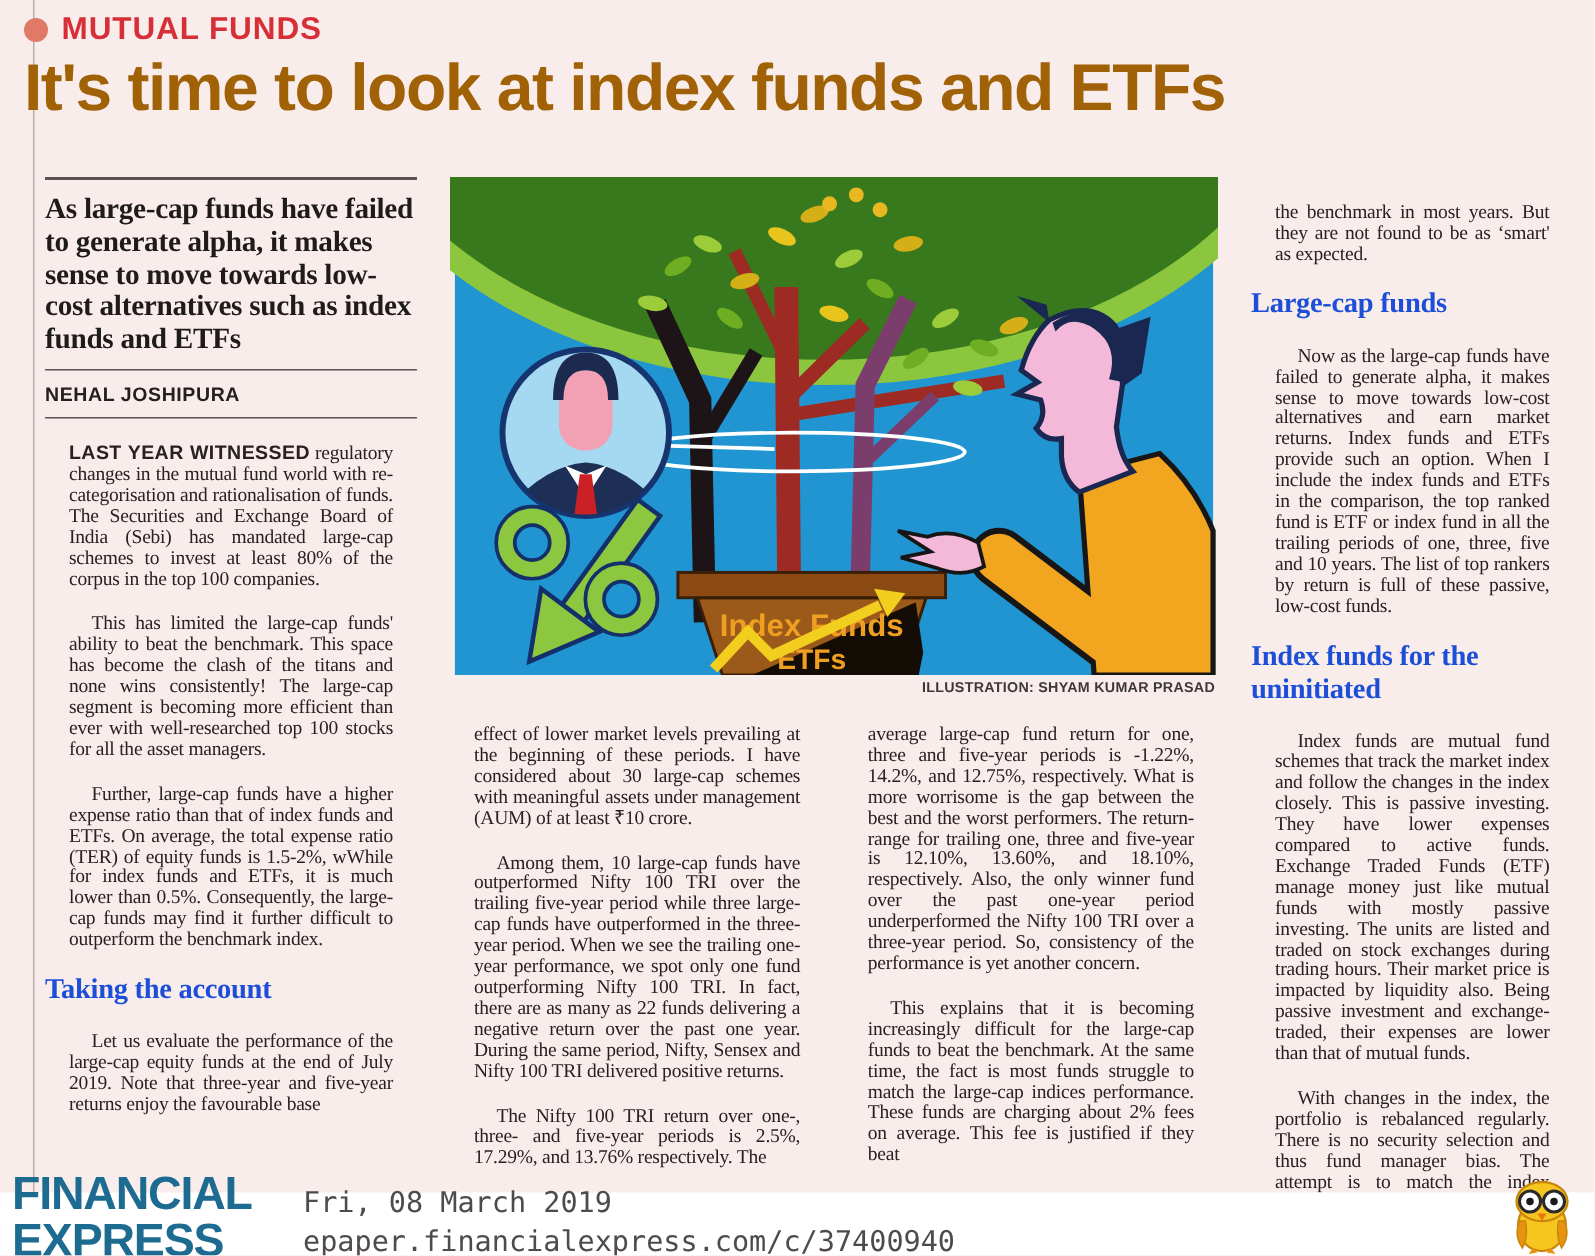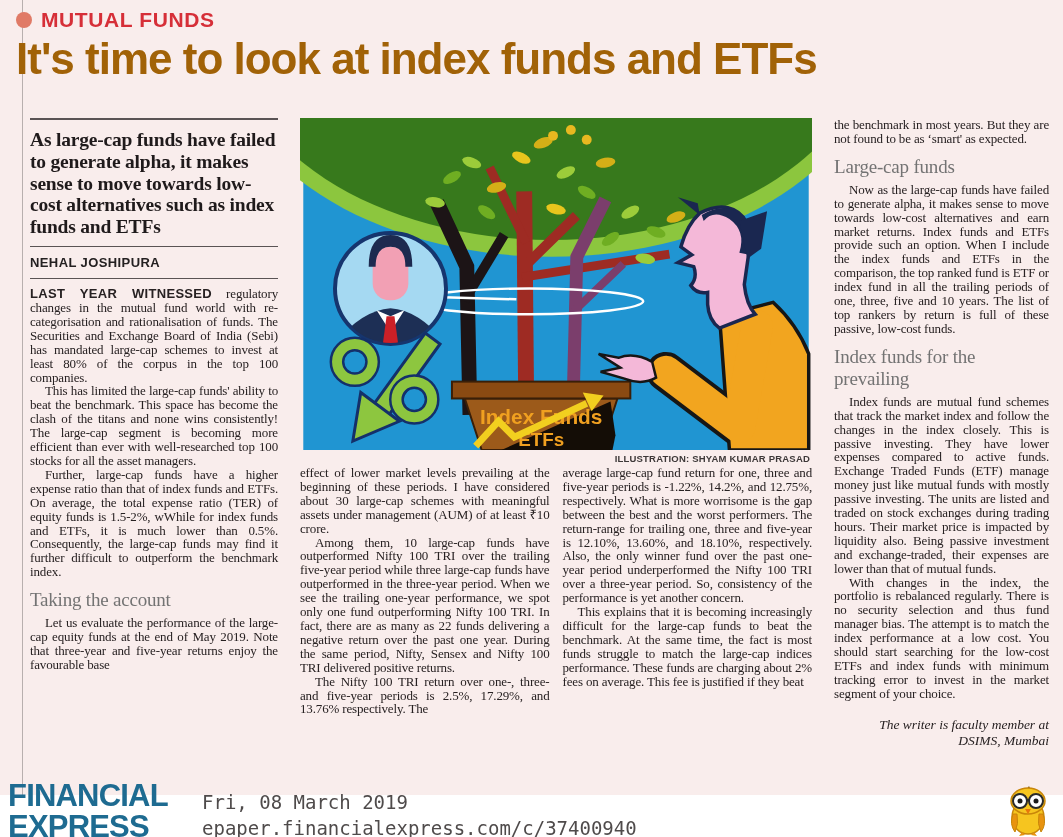--- a/index.html
+++ b/index.html
@@ -18,24 +18,24 @@
   .content{position:absolute;left:30px;right:14px;top:118px;bottom:46px;display:flex;gap:22px;justify-content:flex-end;}
   .col1{width:248px;flex:none;}
   .mid{width:512px;flex:none;}
   .col4{flex:1;min-width:0;}
 
   .rule{border:none;border-top:2px solid #5a5354;margin:0 0 9px 0;}
   .rule.thin{border-top-width:1px;margin:8px 0;}
   .standfirst{font-family:"Liberation Serif",serif;font-weight:bold;font-size:19.5px;line-height:1.12;color:#1f1a1b;letter-spacing:-.2px;}
   .byline{font-weight:bold;font-size:13px;color:#242021;letter-spacing:.4px;margin:2px 0;}
 
-  p.body{font-family:"Liberation Serif",serif;font-size:13px;line-height:1.07;color:#272122;text-align:justify;margin:0;letter-spacing:-.15px;}
+  p.body{font-family:"Liberation Serif",serif;font-size:13px;line-height:1.07;color:#272122;text-align:justify;margin:16px;letter-spacing:-.15px;}
   p.body.indent{text-indent:15px;}
   .leadin{font-family:"Liberation Sans",sans-serif;font-weight:bold;font-size:13px;letter-spacing:.3px;}
-  .subhead{font-family:"Liberation Serif",serif;font-size:19px;font-weight:normal;color:#737373;margin:10px 0 5px 0;letter-spacing:-.2px;}
+  .subhead{font-family:"Liberation Serif",serif;font-size:19px;font-weight:bold;color:#1d4ed8;margin:10px 0 5px 0;letter-spacing:-.2px;}
   .credit{font-family:"Liberation Serif",serif;font-style:italic;font-size:13.5px;color:#272122;text-align:right;margin-top:16px;line-height:1.2;}
 
   
   .illus{display:block;width:512px;height:332px;}
   .caption{text-align:right;font-weight:bold;font-size:9.5px;color:#3d3838;margin:3px 2px 2px 0;letter-spacing:.2px;}
   .mid-cols{display:flex;gap:13px;}
   .mid-cols .mcol{flex:1;min-width:0;}
 
   
   .footer{position:absolute;left:0;bottom:0;width:1063px;height:42px;background:#ffffff;display:flex;align-items:center;}
@@ -64,21 +64,21 @@
     <div class="col1">
       <hr class="rule">
       <div class="standfirst">As large-cap funds have failed to generate alpha, it makes sense to move towards low-cost alternatives such as index funds and ETFs</div>
       <hr class="rule thin">
       <div class="byline">NEHAL JOSHIPURA</div>
       <hr class="rule thin">
       <p class="body"><strong class="leadin">LAST YEAR WITNESSED</strong><span> regulatory changes in the mutual fund world with re-categorisation and rationalisation of funds. The Securities and Exchange Board of India (Sebi) has mandated large-cap schemes to invest at least 80% of the corpus in the top 100 companies.</span></p>
       <p class="body indent">This has limited the large-cap funds' ability to beat the benchmark. This space has become the clash of the titans and none wins consistently! The large-cap segment is becoming more efficient than ever with well-researched top 100 stocks for all the asset managers.</p>
       <p class="body indent">Further, large-cap funds have a higher expense ratio than that of index funds and ETFs. On average, the total expense ratio (TER) of equity funds is 1.5-2%, wWhile for index funds and ETFs, it is much lower than 0.5%. Consequently, the large-cap funds may find it further difficult to outperform the benchmark index.</p>
       <div class="subhead">Taking the account</div>
-      <p class="body indent">Let us evaluate the performance of the large-cap equity funds at the end of May 2019. Note that three-year and five-year returns enjoy the favourable base</p>
+      <p class="body indent">Let us evaluate the performance of the large-cap equity funds at the end of July 2019. Note that three-year and five-year returns enjoy the favourable base</p>
     </div>
 
     <div class="mid">
       <svg class="illus" viewBox="0 0 510 335" xmlns="http://www.w3.org/2000/svg">
 
         <rect x="0" y="0" width="510" height="335" fill="#2095d2"></rect>
 
         <g>
           <ellipse cx="250" cy="-75" rx="330" ry="215" fill="#8cc63e"></ellipse>
           <ellipse cx="250" cy="-87" rx="322" ry="210" fill="#37791c"></ellipse>
@@ -180,21 +180,21 @@
           <p class="body">average large-cap fund return for one, three and five-year periods is -1.22%, 14.2%, and 12.75%, respectively. What is more worrisome is the gap between the best and the worst performers. The return-range for trailing one, three and five-year is 12.10%, 13.60%, and 18.10%, respectively. Also, the only winner fund over the past one-year period underperformed the Nifty 100 TRI over a three-year period. So, consistency of the performance is yet another concern.</p>
           <p class="body indent">This explains that it is becoming increasingly difficult for the large-cap funds to beat the benchmark. At the same time, the fact is most funds struggle to match the large-cap indices performance. These funds are charging about 2% fees on average. This fee is justified if they beat</p>
         </div>
       </div>
     </div>
 
     <div class="col4">
       <p class="body">the benchmark in most years. But they are not found to be as ‘smart' as expected.</p>
       <div class="subhead">Large-cap funds</div>
       <p class="body indent">Now as the large-cap funds have failed to generate alpha, it makes sense to move towards low-cost alternatives and earn market returns. Index funds and ETFs provide such an option. When I include the index funds and ETFs in the comparison, the top ranked fund is ETF or index fund in all the trailing periods of one, three, five and 10 years. The list of top rankers by return is full of these passive, low-cost funds.</p>
-      <div class="subhead">Index funds for the prevailing</div>
+      <div class="subhead">Index funds for the uninitiated</div>
       <p class="body indent">Index funds are mutual fund schemes that track the market index and follow the changes in the index closely. This is passive investing. They have lower expenses compared to active funds. Exchange Traded Funds (ETF) manage money just like mutual funds with mostly passive investing. The units are listed and traded on stock exchanges during trading hours. Their market price is impacted by liquidity also. Being passive investment and exchange-traded, their expenses are lower than that of mutual funds.</p>
       <p class="body indent">With changes in the index, the portfolio is rebalanced regularly. There is no security selection and thus fund manager bias. The attempt is to match the index performance at a low cost. You should start searching for the low-cost ETFs and index funds with minimum tracking error to invest in the market segment of your choice.</p>
       <div class="credit">
         <div>The writer is faculty member at</div>
         <div>DSIMS, Mumbai</div>
       </div>
     </div>
   </div>
 
   <div class="footer">

